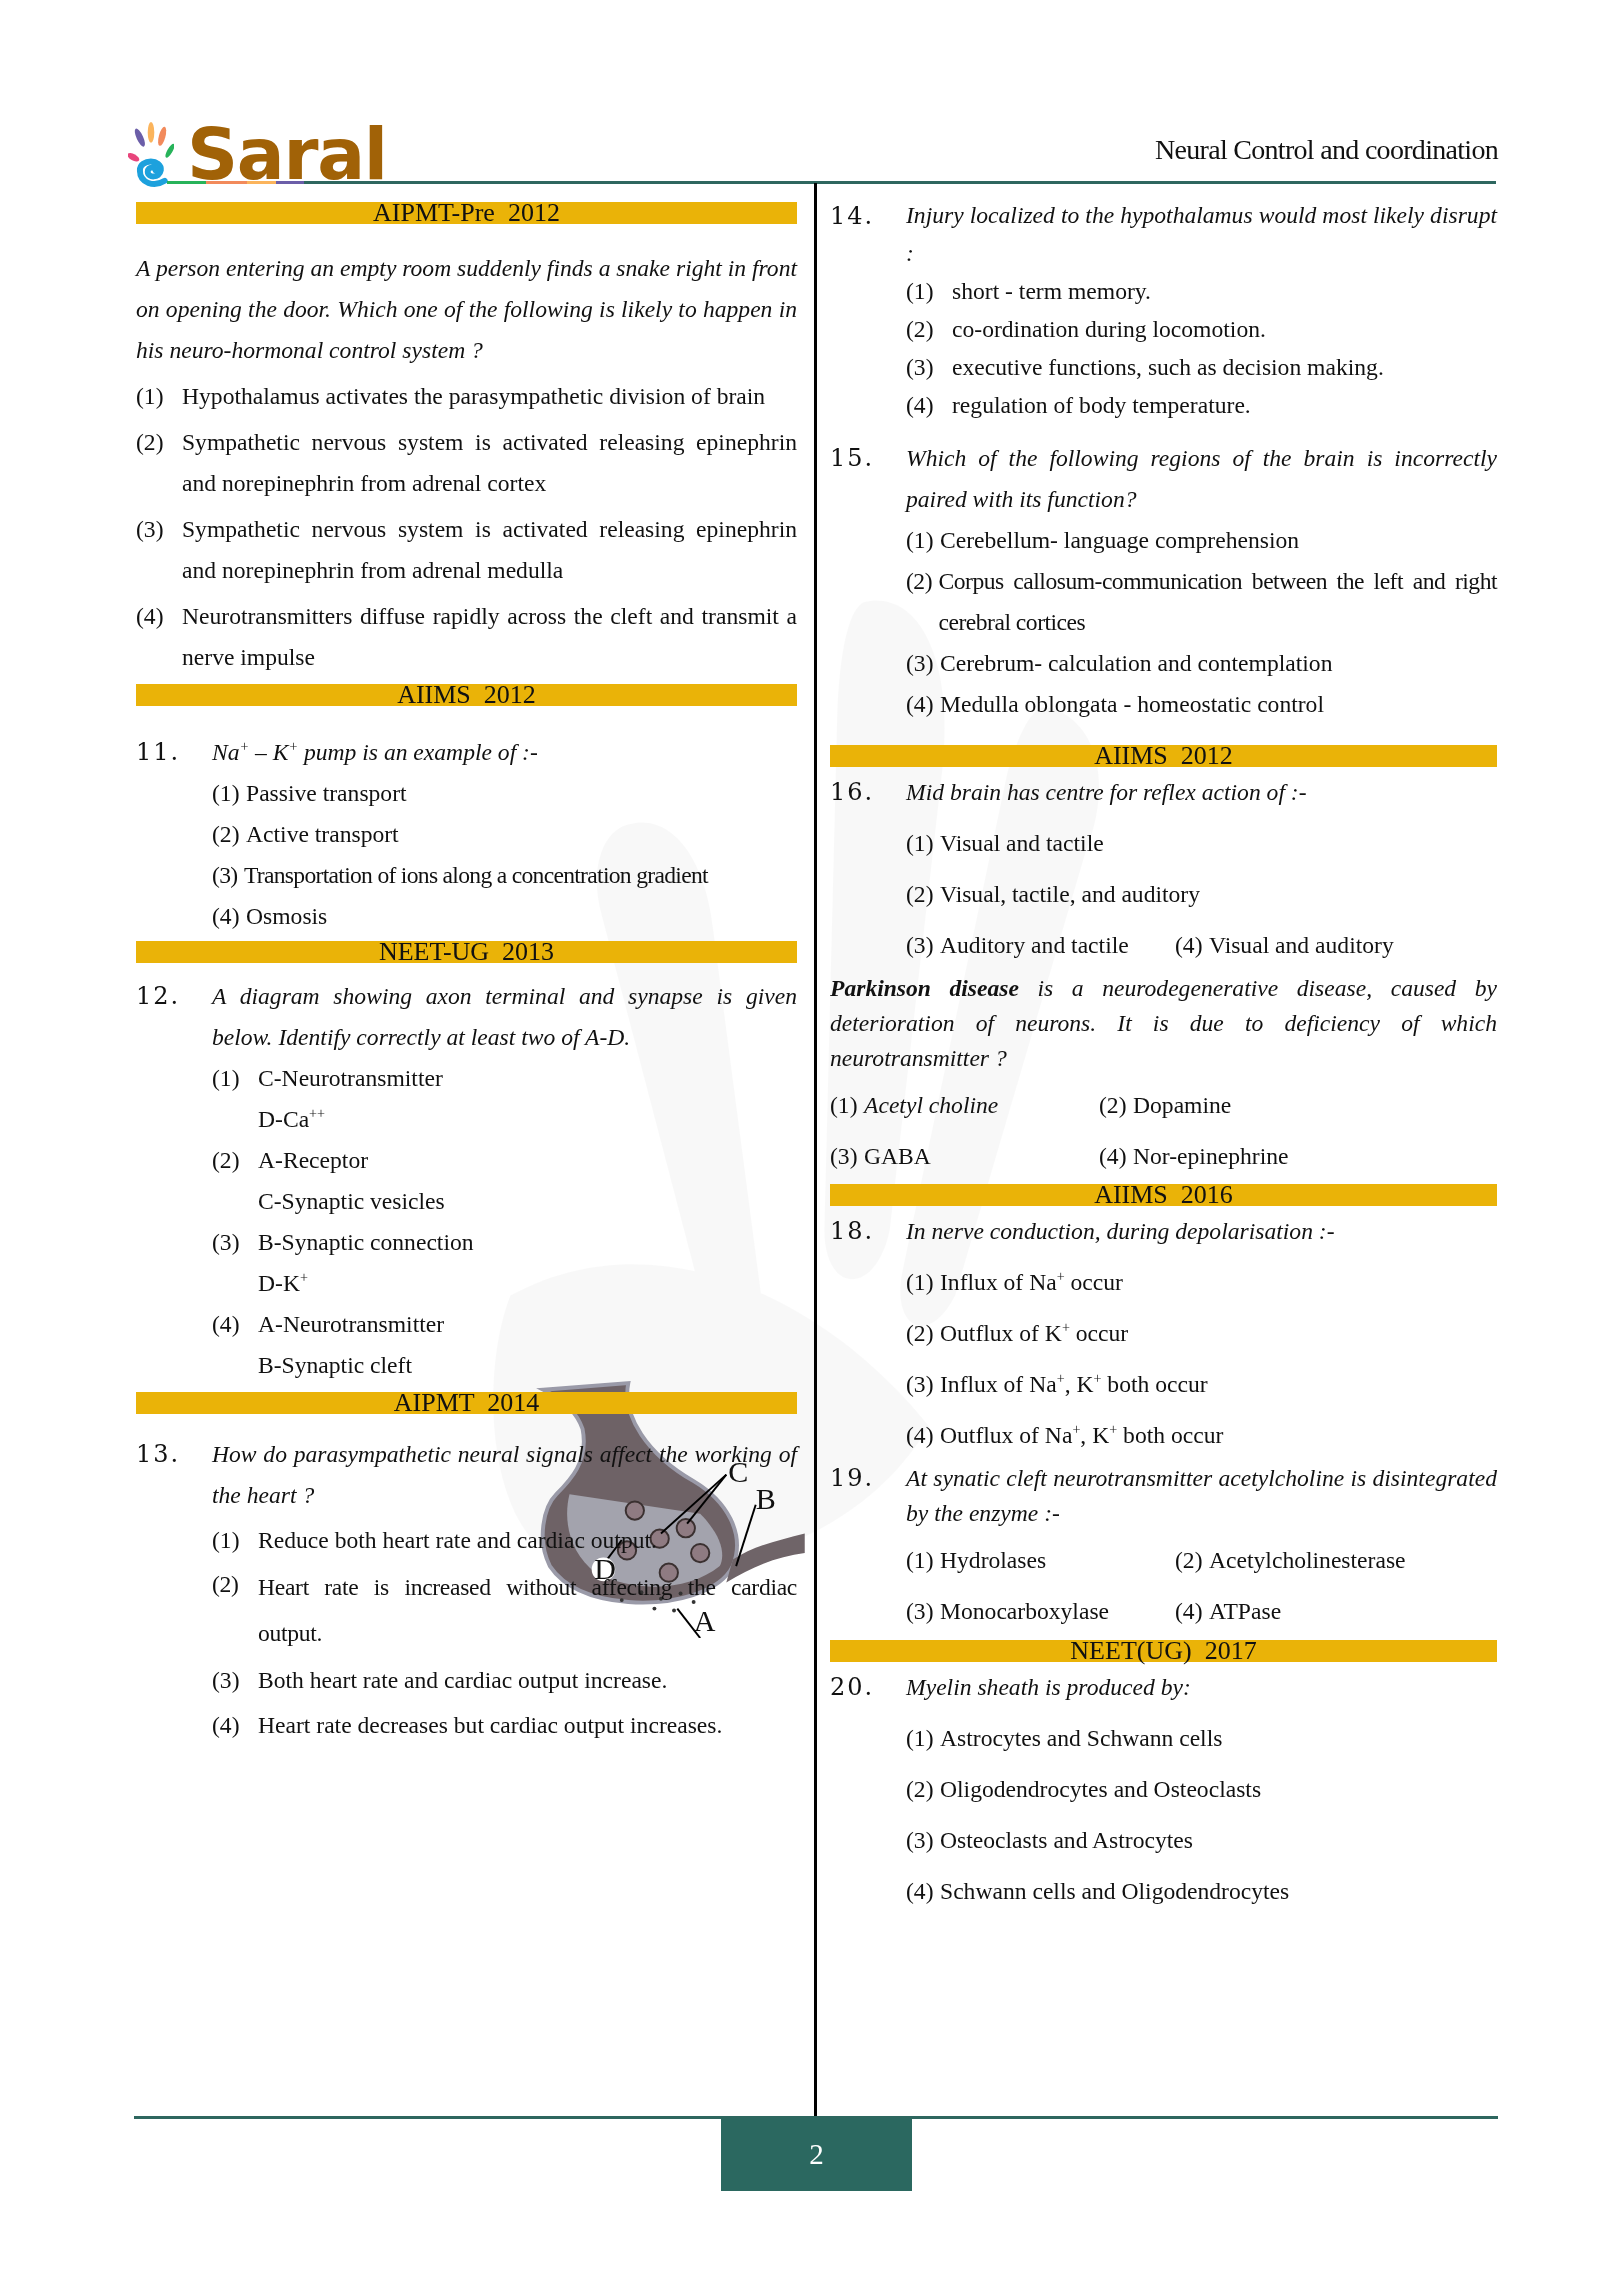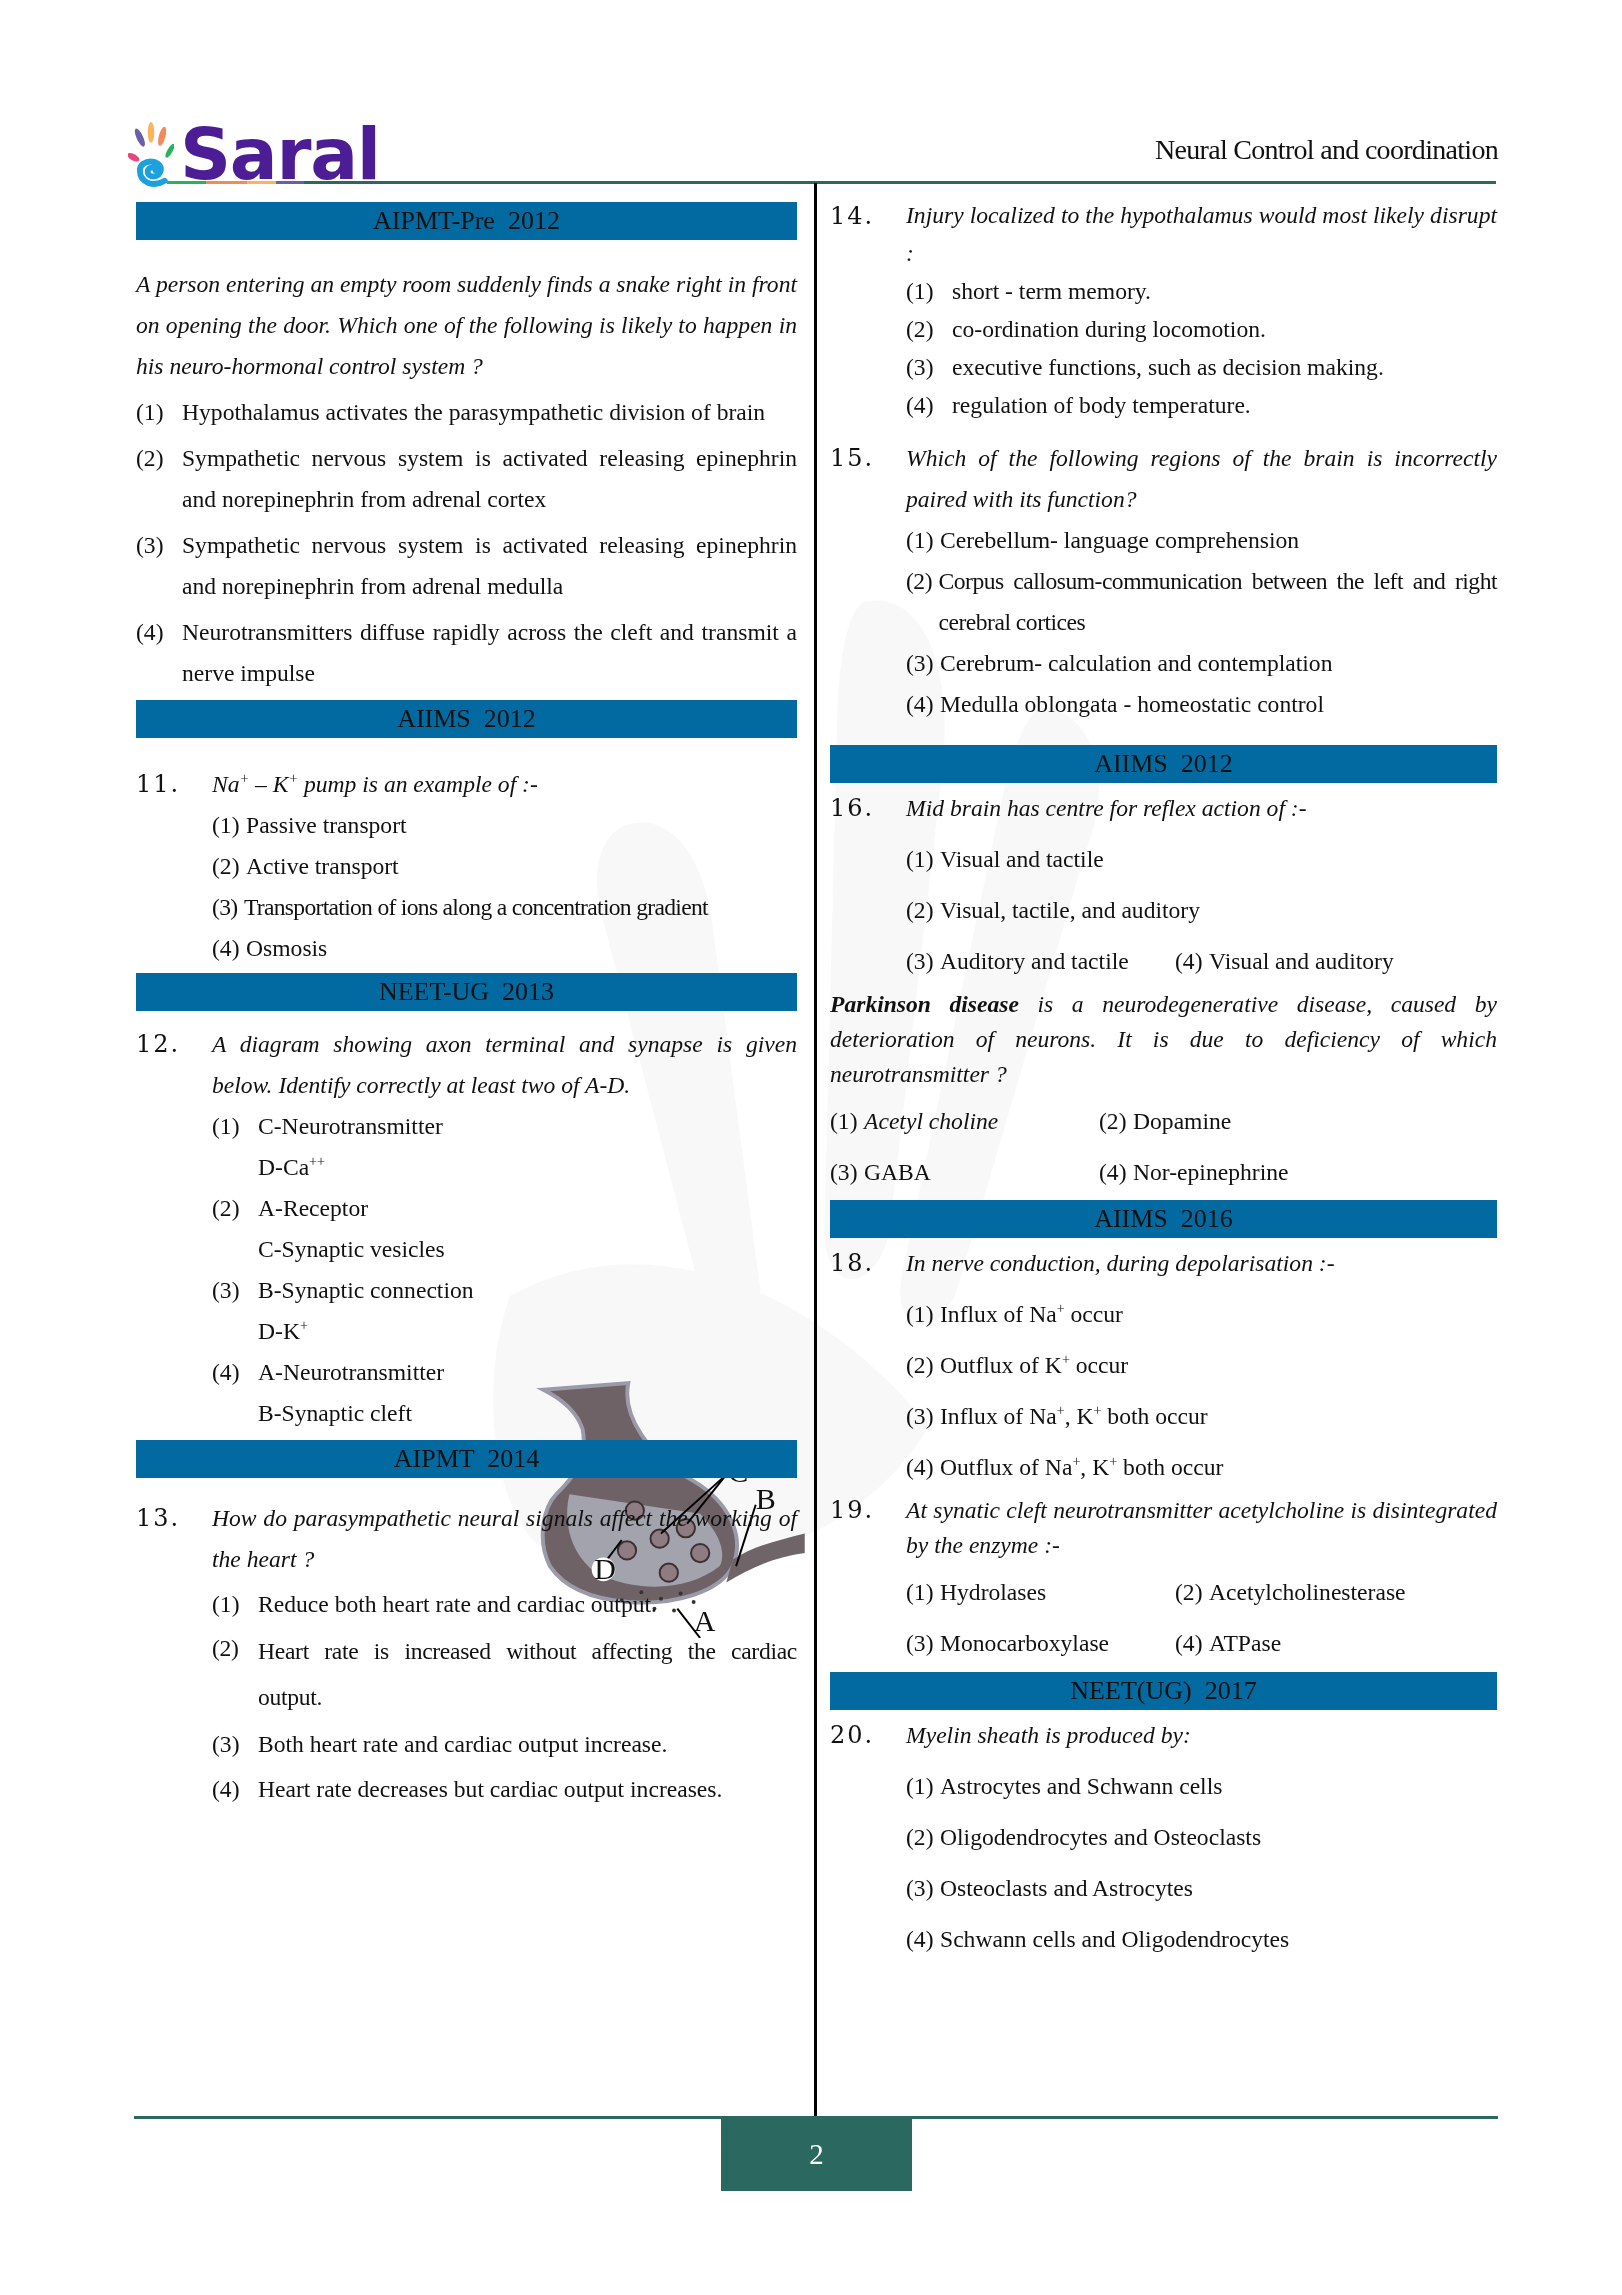--- a/index.html
+++ b/index.html
@@ -1,32 +1,32 @@
 <!DOCTYPE html>
 <html style="font-size:10.5px"><head>
 <meta charset="utf-8">
 <style>
   html, body { margin: 0; padding: 0; background: #ffffff; }
   body { width: 1622px; height: 2295px; position: relative; overflow: hidden;
          font-family: "DejaVu Serif", serif; color: #111; }
   .watermark { position: absolute; left: 458px; top: 576px; width: 785px; height: 1112px; z-index: 0; opacity: 0.5; }
   .logo { position: absolute; left: 128px; top: 118px; height: 72px; display: flex; align-items: flex-end; }
   .logo-hand { width: 46px; height: 72px; position: relative; }
-  .logo-text { font-family: "DejaVu Sans", sans-serif; font-size: 71px; font-weight: bold; color: #4c1d95; line-height: 1; letter-spacing: -1.3px; margin-left: 6px; }
+  .logo-text { font-family: "DejaVu Sans", sans-serif; font-size: 71px; font-weight: bold; color: #a16207; line-height: 1; letter-spacing: -1.3px; margin-left: 13px; }
   .logo-stripes { position: absolute; left: 167px; top: 181px; height: 3.3px; display: flex; }
   .logo-stripes span { display: block; height: 3.3px; }
   .header-line { position: absolute; left: 304px; top: 181px; width: 1192px; height: 2.6px; background: #2e675f; }
   .chapter-title { position: absolute; right: 124px; top: 134px; font-family: "Liberation Serif", serif; font-size: 28px; color: #111; letter-spacing: -0.7px; }
   .col-divider { position: absolute; left: 814px; top: 183px; width: 2.6px; height: 1934px; background: #000; }
   .footer-line { position: absolute; left: 134px; top: 2116px; width: 1364px; height: 2.6px; background: #2e675f; }
   .page-num-box { position: absolute; left: 721px; top: 2118px; width: 191px; height: 73px; background: #2b6860; color: #fff; display: flex; align-items: center; justify-content: center; font-family: "Liberation Serif", serif; font-size: 29px; }
   .col { position: absolute; z-index: 1; }
   .col-left { left: 136px; top: 202px; width: 661px; }
   .col-right { left: 830px; top: 196px; width: 667px; }
-  .banner { background: #0369a1; height: 38px; display: flex; align-items: center; justify-content: center; font-family: "Liberation Serif", serif; font-size: 26px; color: #111; word-spacing: 6.5px; }
+  .banner { background: #eab308; height: 22px; display: flex; align-items: center; justify-content: center; font-family: "Liberation Serif", serif; font-size: 26px; color: #111; word-spacing: 6.5px; }
   .q { display: flex; font-size: 23.6px; line-height: 41px; font-family: "Liberation Serif", serif; }
   .q-num { width: 76px; flex: none; font-family: "DejaVu Serif", serif; font-size: 24px; letter-spacing: 2px; }
   .q-body { flex: 1; }
   .q-text { text-align: justify; font-style: italic; }
   .opt { display: flex; }
   .opt-num { width: 46px; flex: none; }
   .opt-label { flex: 1; text-align: justify; }
   .opt-plain .opt-num { width: auto; margin-right: 6.5px; }
   .grid2 { display: grid; grid-template-columns: 308px 1fr; }
   .diagram { position: absolute; left: 530px; top: 1357px; width: 275px; height: 281px; }

